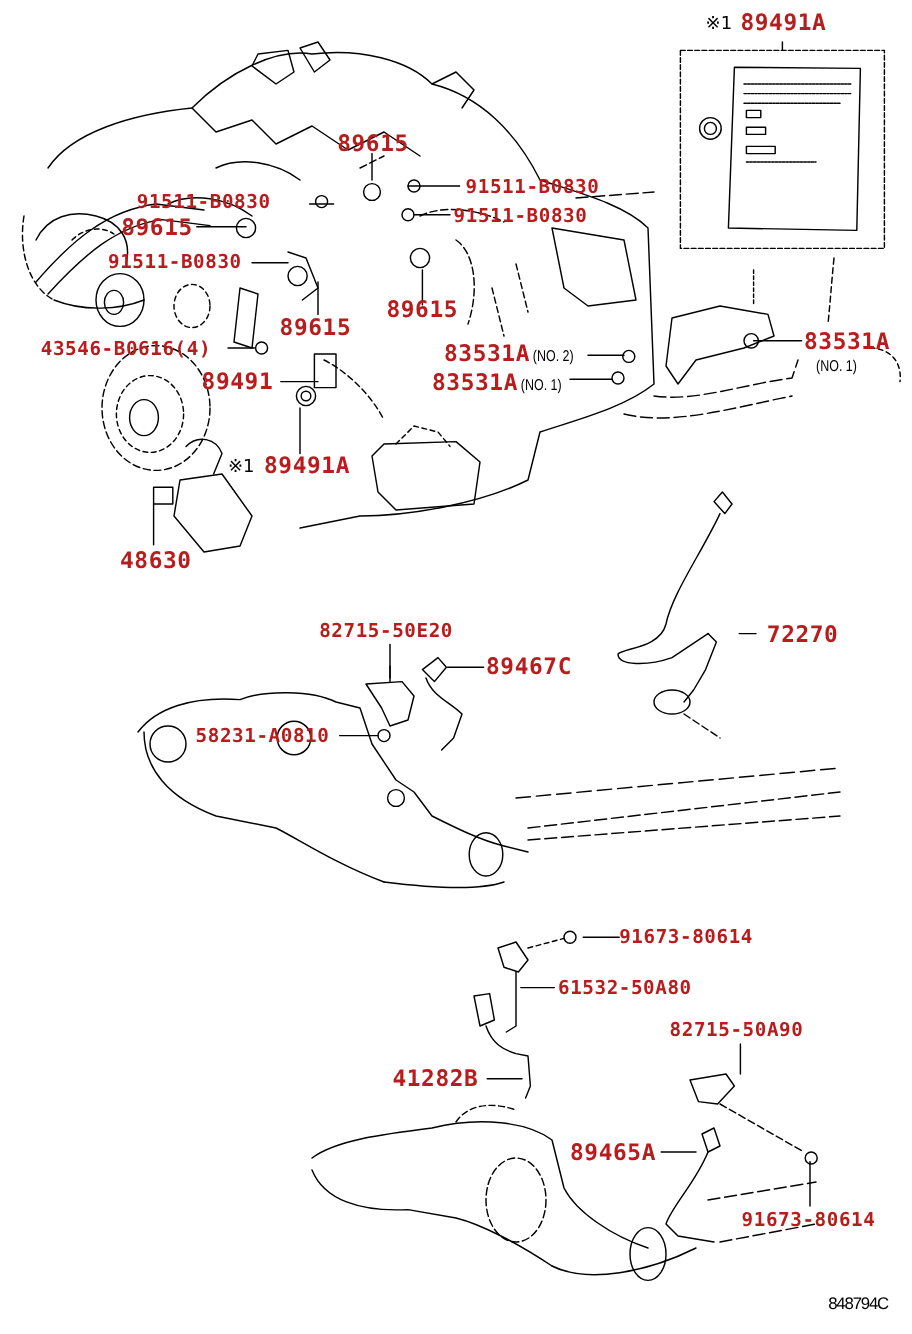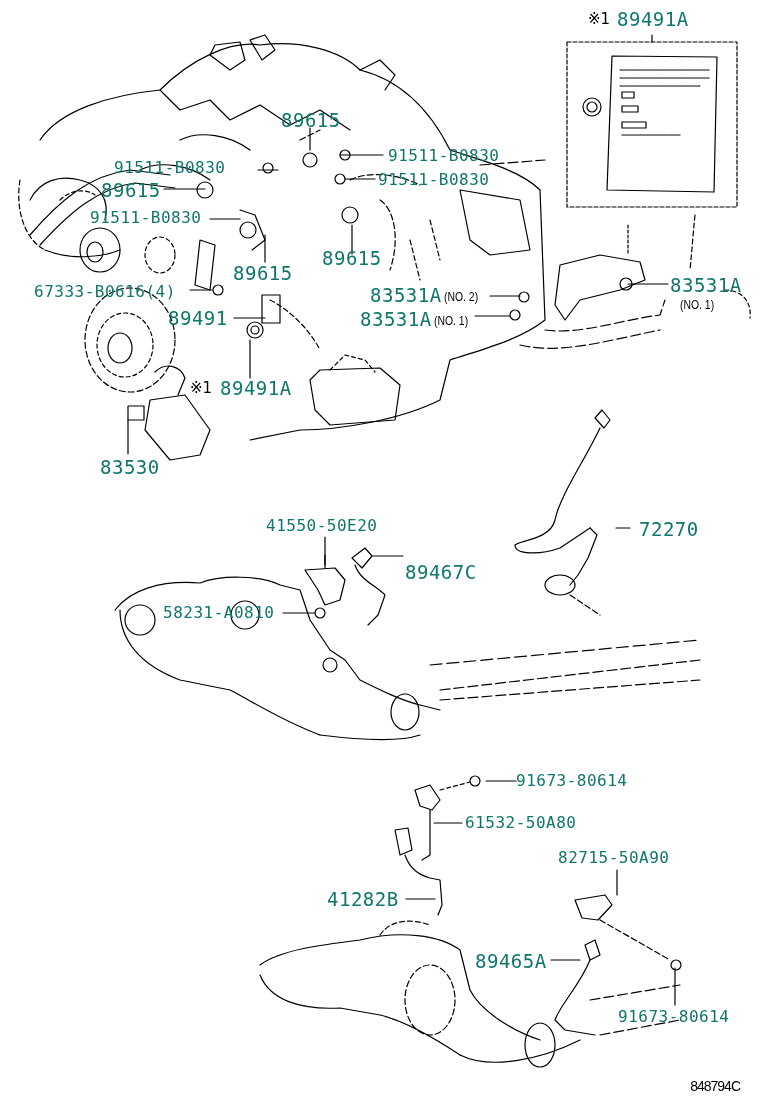--- a/index.html
+++ b/index.html
@@ -3,21 +3,21 @@
 <meta charset="utf-8">
 <style>
   html, body { margin: 0; padding: 0; background: #ffffff; }
   #canvas {
     position: relative; width: 760px; height: 1112px; overflow: hidden;
     background: #ffffff;
   }
   svg.art { position: absolute; left: 0; top: 0; }
   .lbl {
     position: absolute; font-family: "DejaVu Sans Mono", monospace;
-    font-weight: normal; font-size: 19px; color: #0f766e; white-space: nowrap;
+    font-weight: bold; font-size: 19px; color: #b91c1c; white-space: nowrap;
     letter-spacing: 0.5px; line-height: 1;
   }
   .lbl.sm { font-size: 16px; }
   .sub {
     position: absolute; font-family: "Liberation Sans Narrow", "Liberation Sans", sans-serif;
     font-size: 13px; color: #000; white-space: nowrap; line-height: 1;
     transform: scaleX(0.8); transform-origin: left center;
   }
   .note-mark {
     position: absolute; font-family: "DejaVu Sans", sans-serif; font-size: 15px;
@@ -200,41 +200,41 @@
   <span class="lbl hit" style="left:281px;top:111px;">89615</span>
   <span class="lbl sm hit" style="left:114px;top:160px;">91511-B0830</span>
   <span class="lbl sm hit" style="left:388px;top:148px;">91511-B0830</span>
   <span class="lbl sm hit" style="left:378px;top:172px;">91511-B0830</span>
   <span class="lbl sm hit" style="left:90px;top:210px;">91511-B0830</span>
   <span class="lbl hit" style="left:101px;top:181px;">89615</span>
   <span class="lbl hit" style="left:233px;top:264px;">89615</span>
   <span class="lbl hit" style="left:322px;top:249px;">89615</span>
 
   <span style="position:absolute;left:34px;top:283px;" class="hit">
-    <span class="lbl sm" style="position:static;">67333-B0616</span><span class="lbl sm" style="position:static;">(4)</span>
+    <span class="lbl sm" style="position:static;">43546-B0616</span><span class="lbl sm" style="position:static;">(4)</span>
   </span>
 
   <span class="lbl hit" style="left:168px;top:309px;">89491</span>
 
   <span class="lbl hit" style="left:370px;top:286px;">83531A</span>
   <span class="sub" style="left:444px;top:290px;">(NO. 2)</span>
 
   <span class="lbl hit" style="left:360px;top:310px;">83531A</span>
   <span class="sub" style="left:434px;top:314px;">(NO. 1)</span>
 
   <span class="lbl hit" style="left:670px;top:276px;">83531A</span>
   <span class="sub" style="left:680px;top:298px;">(NO. 1)</span>
 
   <span class="note-mark" style="left:190px;top:381px;">※1</span>
   <span class="lbl hit" style="left:220px;top:379px;">89491A</span>
 
-  <span class="lbl hit" style="left:100px;top:458px;">83530</span>
-
-  <span class="lbl sm hit" style="left:266px;top:518px;">41550-50E20</span>
-  <span class="lbl hit" style="left:405px;top:547px;margin-top:16px;">89467C</span>
+  <span class="lbl hit" style="left:100px;top:458px;">48630</span>
+
+  <span class="lbl sm hit" style="left:266px;top:518px;">82715-50E20</span>
+  <span class="lbl hit" style="left:405px;top:547px;">89467C</span>
   <span class="lbl sm hit" style="left:163px;top:605px;">58231-A0810</span>
   <span class="lbl hit" style="left:639px;top:520px;">72270</span>
 
   <span class="lbl sm hit" style="left:516px;top:773px;">91673-80614</span>
   <span class="lbl sm hit" style="left:465px;top:815px;">61532-50A80</span>
   <span class="lbl sm hit" style="left:558px;top:850px;">82715-50A90</span>
   <span class="lbl hit" style="left:327px;top:890px;">41282B</span>
   <span class="lbl hit" style="left:475px;top:952px;">89465A</span>
   <span class="lbl sm hit" style="left:618px;top:1009px;">91673-80614</span>
 

